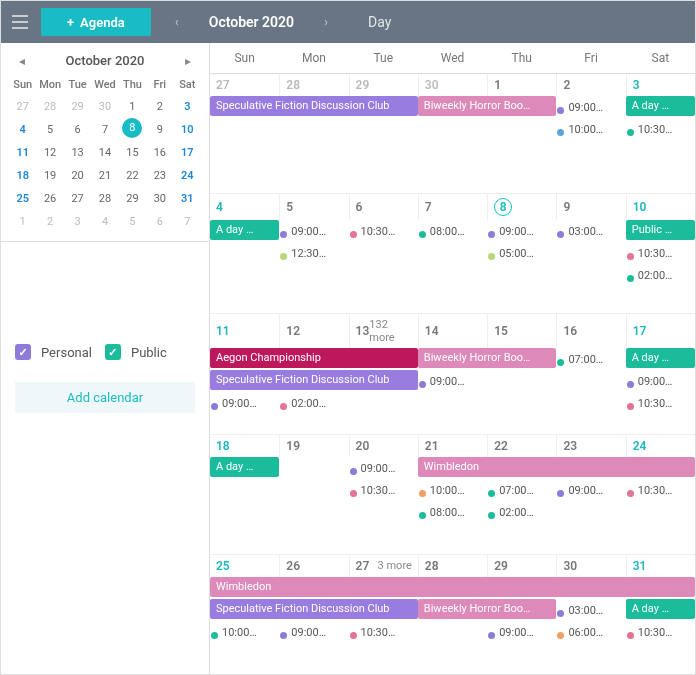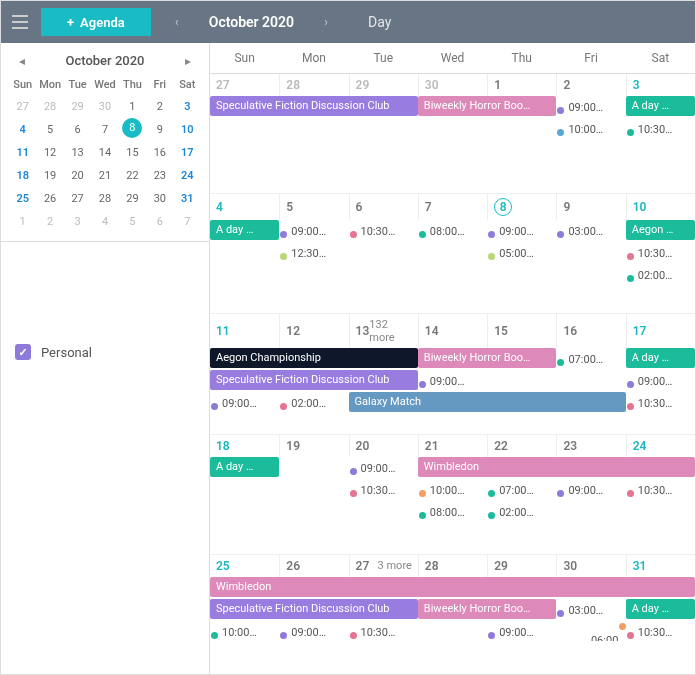--- a/index.html
+++ b/index.html
@@ -134,21 +134,26 @@
             <div class="mini-day other">6</div>
             <div class="mini-day other">7</div>
           </div>
       </div>
       <div style="flex:0 0 88px;"></div>
       <div class="calendars" id="calendars">
           <div class="cal-item">
             <div class="chk checked" style="border-color: rgb(142, 122, 217); background: rgb(142, 122, 217);"></div>
             <span>Personal</span>
           </div>
+          <div class="cal-item">
+            <div class="chk checked" style="border-color: rgb(26, 188, 156); background: rgb(26, 188, 156);"></div>
+            <span>Public</span>
+          </div>
         </div>
+      <div class="add-cal">Add calendar</div>
     </div>
     <div class="main">
       <div class="dow-row" id="dow-row">
           <div class="dow-cell">Sun</div>
           <div class="dow-cell">Mon</div>
           <div class="dow-cell">Tue</div>
           <div class="dow-cell">Wed</div>
           <div class="dow-cell">Thu</div>
           <div class="dow-cell">Fri</div>
           <div class="dow-cell">Sat</div>
@@ -240,21 +245,21 @@
                   <span>08:00…</span>
                 </div>
                 <div class="dot-event" style="grid-column: 5 / span 1;">
                   <div class="dot" style="background: rgb(142, 122, 217);"></div>
                   <span>09:00…</span>
                 </div>
                 <div class="dot-event" style="grid-column: 6 / span 1;">
                   <div class="dot" style="background: rgb(142, 122, 217);"></div>
                   <span>03:00…</span>
                 </div>
-                <div class="bar" style="background: rgb(26, 188, 156); grid-column: 7 / span 1;">Aegon …</div>
+                <div class="bar" style="background: rgb(26, 188, 156); grid-column: 7 / span 1;">Public …</div>
               </div>
               <div class="event-row">
                 <div class="dot-event" style="grid-column: 2 / span 1;">
                   <div class="dot" style="background: rgb(184, 216, 120);"></div>
                   <span>12:30…</span>
                 </div>
                 <div class="dot-event" style="grid-column: 5 / span 1;">
                   <div class="dot" style="background: rgb(184, 216, 120);"></div>
                   <span>05:00…</span>
                 </div>
@@ -291,21 +296,21 @@
               </div>
               <div class="date-cell ">
                 <span class="num">16</span>
               </div>
               <div class="date-cell sat">
                 <span class="num">17</span>
               </div>
             </div>
             <div class="event-rows">
               <div class="event-row">
-                <div class="bar" style="background: #0f172a; grid-column: 1 / span 3;">Aegon Championship</div>
+                <div class="bar" style="background: #be185d; grid-column: 1 / span 3;">Aegon Championship</div>
                 <div class="bar" style="background: rgb(221, 137, 185); grid-column: 4 / span 2;">Biweekly Horror Boo…</div>
                 <div class="dot-event" style="grid-column: 6 / span 1;">
                   <div class="dot" style="background: rgb(26, 188, 156);"></div>
                   <span>07:00…</span>
                 </div>
                 <div class="bar" style="background: rgb(26, 188, 156); grid-column: 7 / span 1;">A day …</div>
               </div>
               <div class="event-row">
                 <div class="bar" style="background: rgb(153, 124, 224); grid-column: 1 / span 3;">Speculative Fiction Discussion Club</div>
                 <div class="dot-event" style="grid-column: 4 / span 1;">
@@ -319,21 +324,20 @@
               </div>
               <div class="event-row">
                 <div class="dot-event" style="grid-column: 1 / span 1;">
                   <div class="dot" style="background: rgb(142, 122, 217);"></div>
                   <span>09:00…</span>
                 </div>
                 <div class="dot-event" style="grid-column: 2 / span 1;">
                   <div class="dot" style="background: rgb(229, 115, 146);"></div>
                   <span>02:00…</span>
                 </div>
-                <div class="bar" style="background: rgb(102, 153, 194); grid-column: 3 / span 4;">Galaxy Match</div>
                 <div class="dot-event" style="grid-column: 7 / span 1;">
                   <div class="dot" style="background: rgb(229, 115, 146);"></div>
                   <span>10:30…</span>
                 </div>
               </div>
             </div>
           </div>
           <div class="week">
             <div class="week-dates">
               <div class="date-cell sat">
@@ -449,21 +453,21 @@
                   <span>09:00…</span>
                 </div>
                 <div class="dot-event" style="grid-column: 3 / span 1;">
                   <div class="dot" style="background: rgb(229, 115, 146);"></div>
                   <span>10:30…</span>
                 </div>
                 <div class="dot-event" style="grid-column: 5 / span 1;">
                   <div class="dot" style="background: rgb(142, 122, 217);"></div>
                   <span>09:00…</span>
                 </div>
-                <div class="dot-event" style="grid-column: 6 / span 1; flex-direction: column;">
+                <div class="dot-event" style="grid-column: 6 / span 1;">
                   <div class="dot" style="background: rgb(242, 160, 97);"></div>
                   <span>06:00…</span>
                 </div>
                 <div class="dot-event" style="grid-column: 7 / span 1;">
                   <div class="dot" style="background: rgb(229, 115, 146);"></div>
                   <span>10:30…</span>
                 </div>
               </div>
             </div>
           </div>

